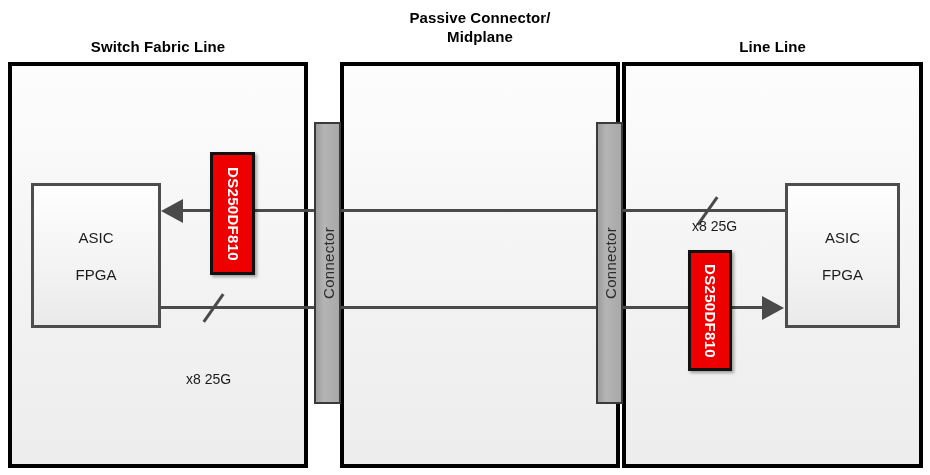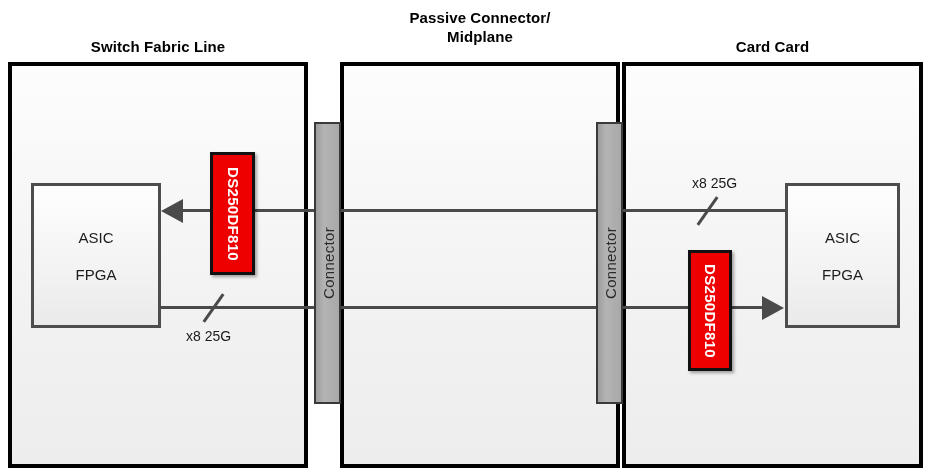--- a/index.html
+++ b/index.html
@@ -78,20 +78,21 @@
     background: #4a4a4a;
     transform: rotate(35deg);
     z-index: 3;
   }
   .rate-label {
     position: absolute;
     font-size: 14px;
     color: #1a1a1a;
     white-space: nowrap;
     z-index: 4;
+    margin-top: 43px;
   }
 
   
   .asic-box {
     position: absolute;
     border: 3px solid #4d4d4d;
     background: linear-gradient(180deg, #fefefe 0%, #f4f4f4 55%, #eaeaea 100%);
     box-sizing: border-box;
     z-index: 5;
     display: flex;
@@ -153,21 +154,21 @@
 </head>
 <body>
 
 <div id="stage">
 
   <div class="card-title" id="title-switch-fabric">Switch Fabric Line</div>
 
   <div class="card-title" id="title-backplane">Passive Connector/
 Midplane</div>
 
-  <div class="card-title" id="title-line-card">Card Card</div>
+  <div class="card-title" id="title-line-card">Line Line</div>
 
   <div class="card-box" id="card-switch-fabric"></div>
 
   <div class="card-box" id="card-backplane"></div>
 
   <div class="card-box" id="card-line"></div>
 
   <div class="trace" style="left:255px; top:209px; width:62px;"></div>
 
   <div class="trace" style="left:338px; top:209px; width:260px;"></div>

